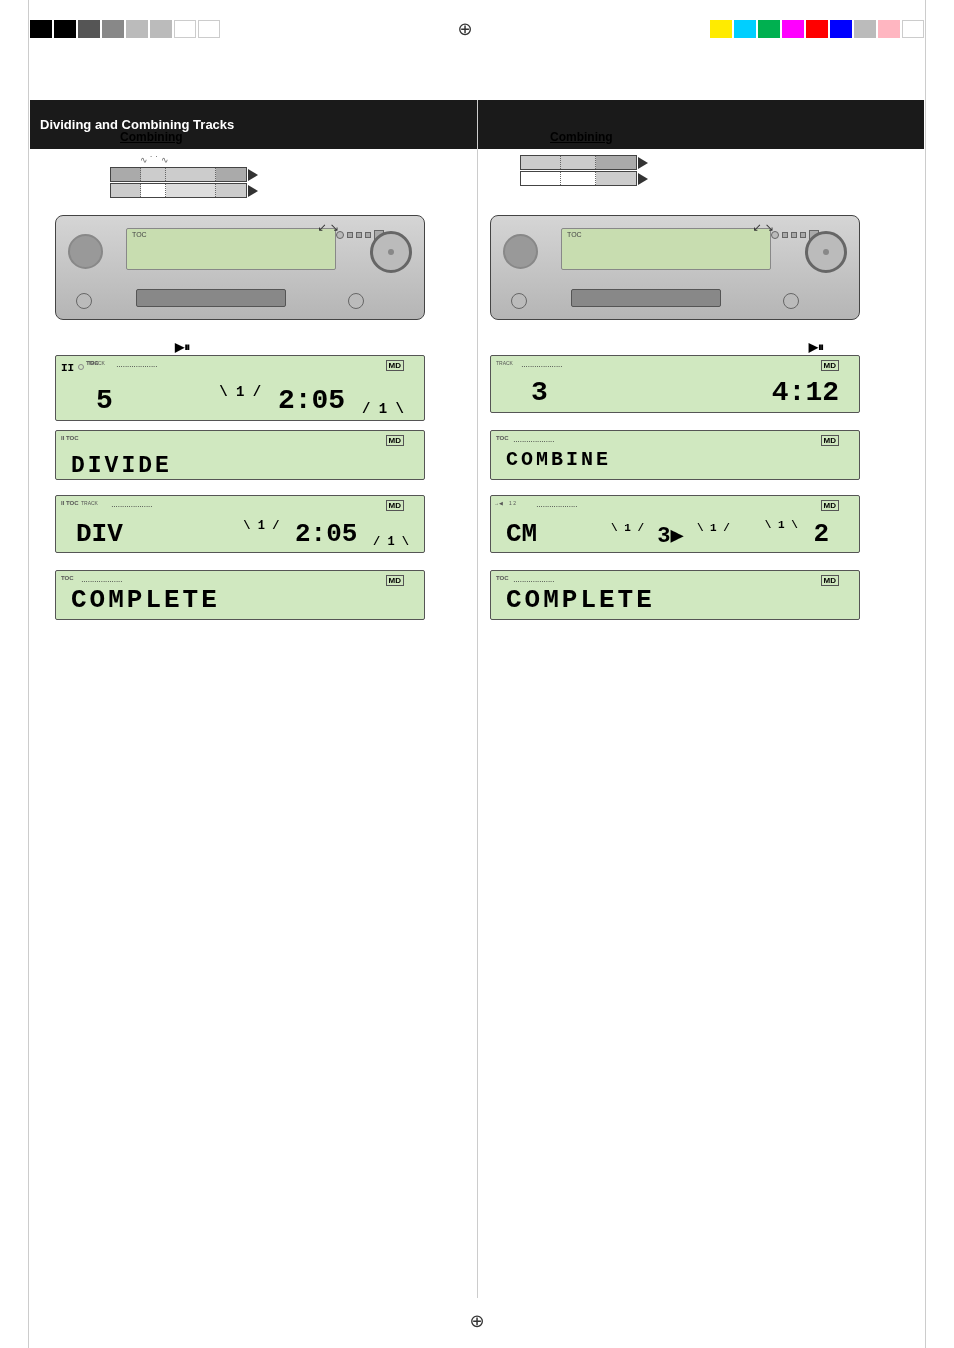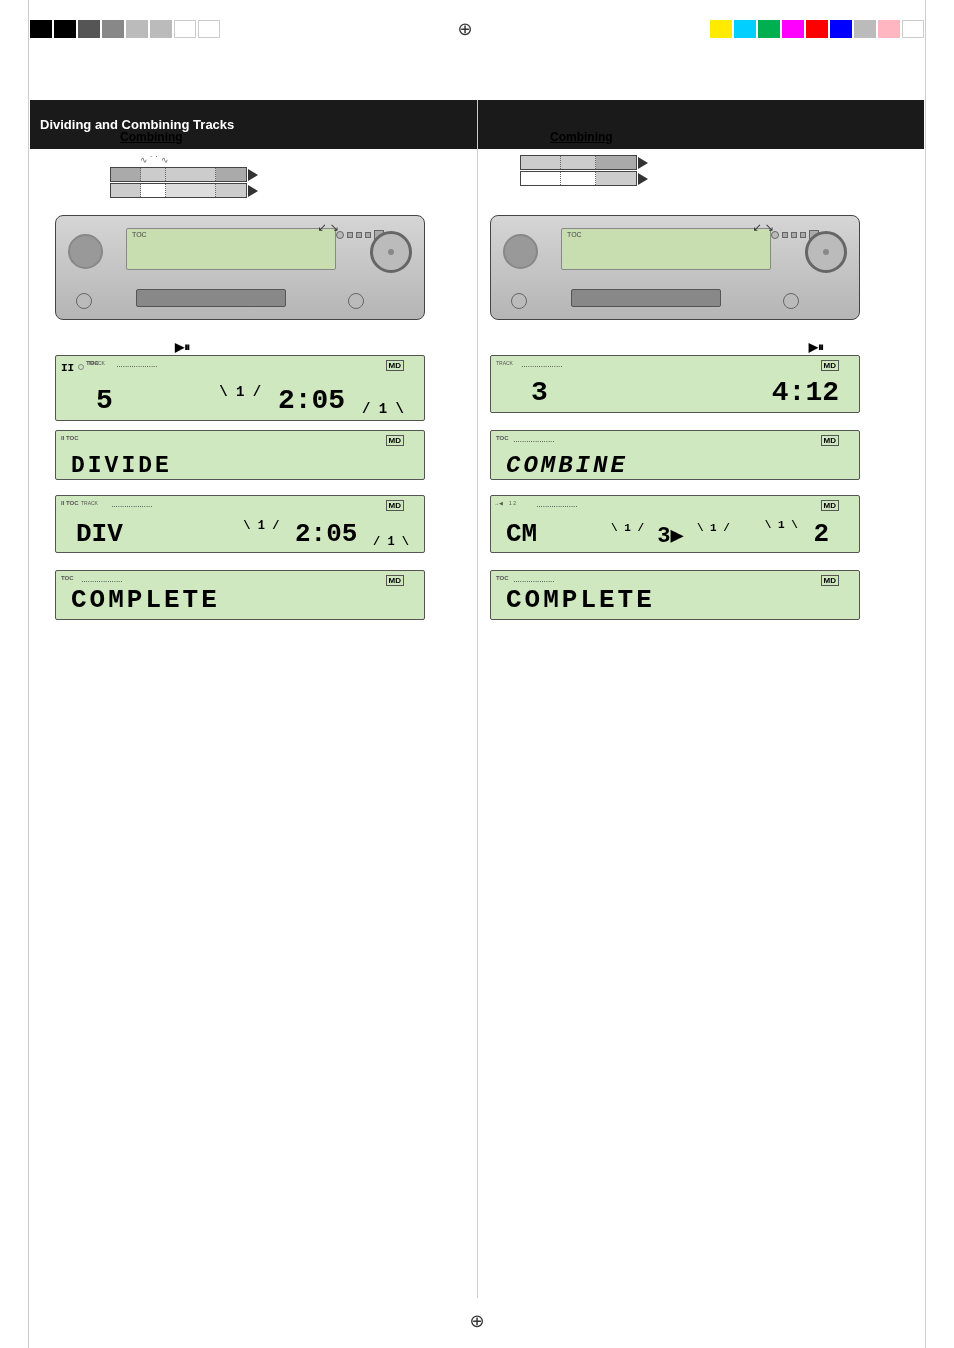--- a/index.html
+++ b/index.html
@@ -302,21 +302,21 @@
   <div style="position:absolute;top:6px;left:30px;font-size:8px;color:#444;letter-spacing:-0.5px;">···················</div>
   <div style="position:absolute;top:4px;right:20px;font-size:8px;font-weight:bold;border:1px solid #555;padding:0 2px;">MD</div>
   <div style="position:absolute;bottom:4px;left:40px;font-size:28px;font-weight:bold;font-family:'Courier New',monospace;">3</div>
   <div style="position:absolute;bottom:4px;right:20px;font-size:28px;font-weight:bold;font-family:'Courier New',monospace;">4:12</div>
 </div>
 
 <div style="position:absolute;top:430px;left:490px;width:370px;height:50px;background:#d0e8c0;border:1.5px solid #555;border-radius:2px;">
   <div style="position:absolute;top:4px;left:5px;font-size:6px;font-weight:bold;color:#555;">TOC</div>
   <div style="position:absolute;top:6px;left:22px;font-size:8px;color:#444;letter-spacing:-0.5px;">···················</div>
   <div style="position:absolute;top:4px;right:20px;font-size:8px;font-weight:bold;border:1px solid #555;padding:0 2px;">MD</div>
-  <div style="position:absolute;bottom:0;left:15px;font-size:24px;font-weight:bold;font-family:'Courier New',monospace;letter-spacing:3px;font-style:italic;">COMBINE</div>
+  <div style="position:absolute;bottom:8px;left:15px;font-size:20px;font-weight:bold;font-family:'Courier New',monospace;letter-spacing:3px;">COMBINE</div>
 </div>
 
 <div style="position:absolute;top:495px;left:490px;width:370px;height:58px;background:#d0e8c0;border:1.5px solid #555;border-radius:2px;">
   <div style="position:absolute;top:4px;left:3px;font-size:5px;color:#555;">→◀</div>
   <div style="position:absolute;top:4px;left:18px;font-size:5px;color:#555;">1 2</div>
   <div style="position:absolute;top:6px;left:45px;font-size:8px;color:#444;letter-spacing:-0.5px;">···················</div>
   <div style="position:absolute;top:4px;right:20px;font-size:8px;font-weight:bold;border:1px solid #555;padding:0 2px;">MD</div>
 
   <div style="position:absolute;bottom:3px;left:15px;font-size:26px;font-weight:bold;font-family:'Courier New',monospace;">
     <span>CM</span>

